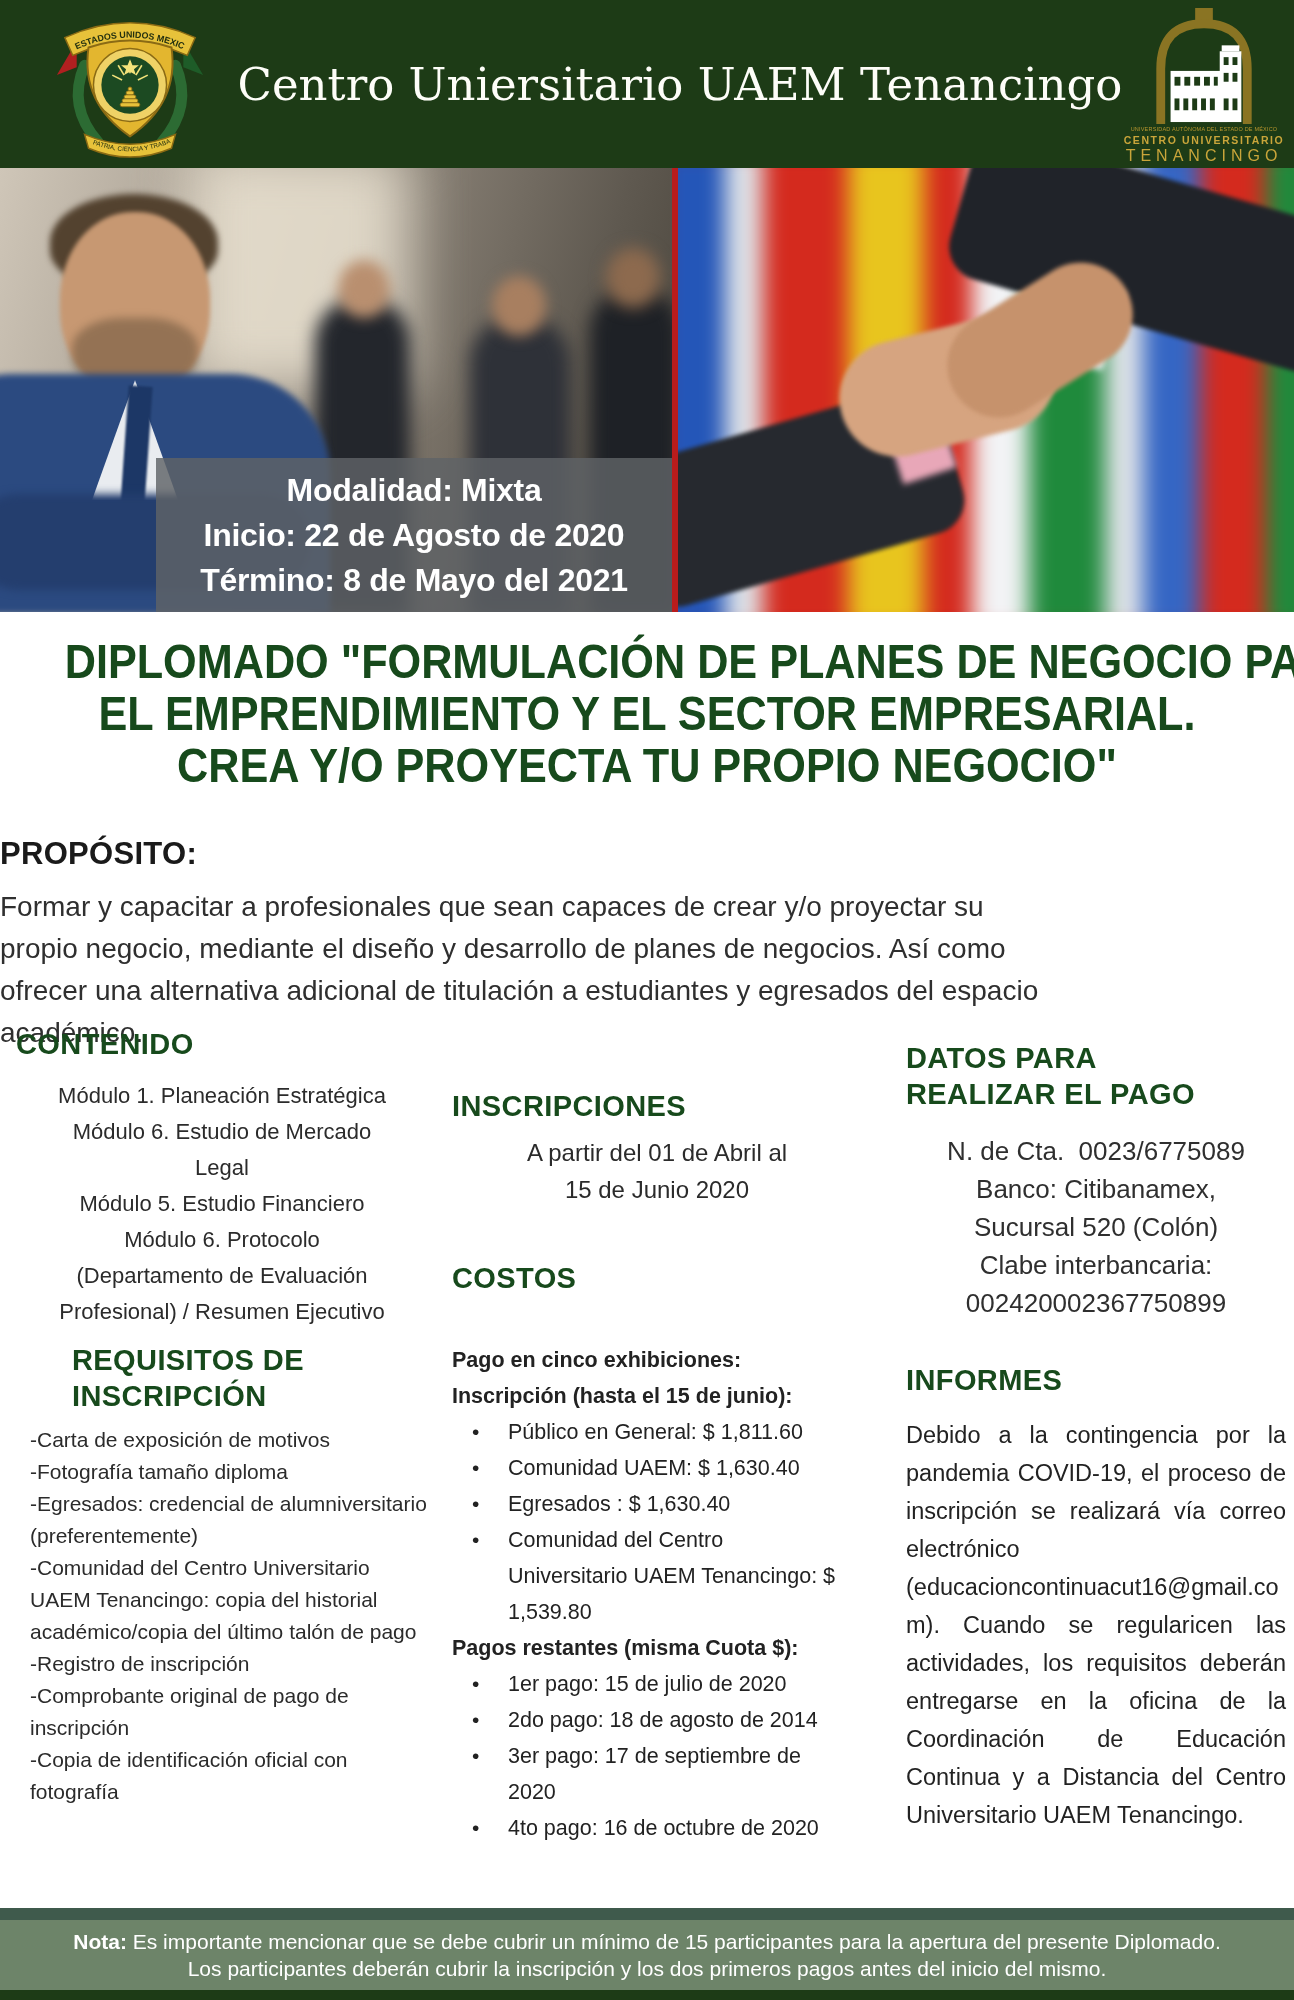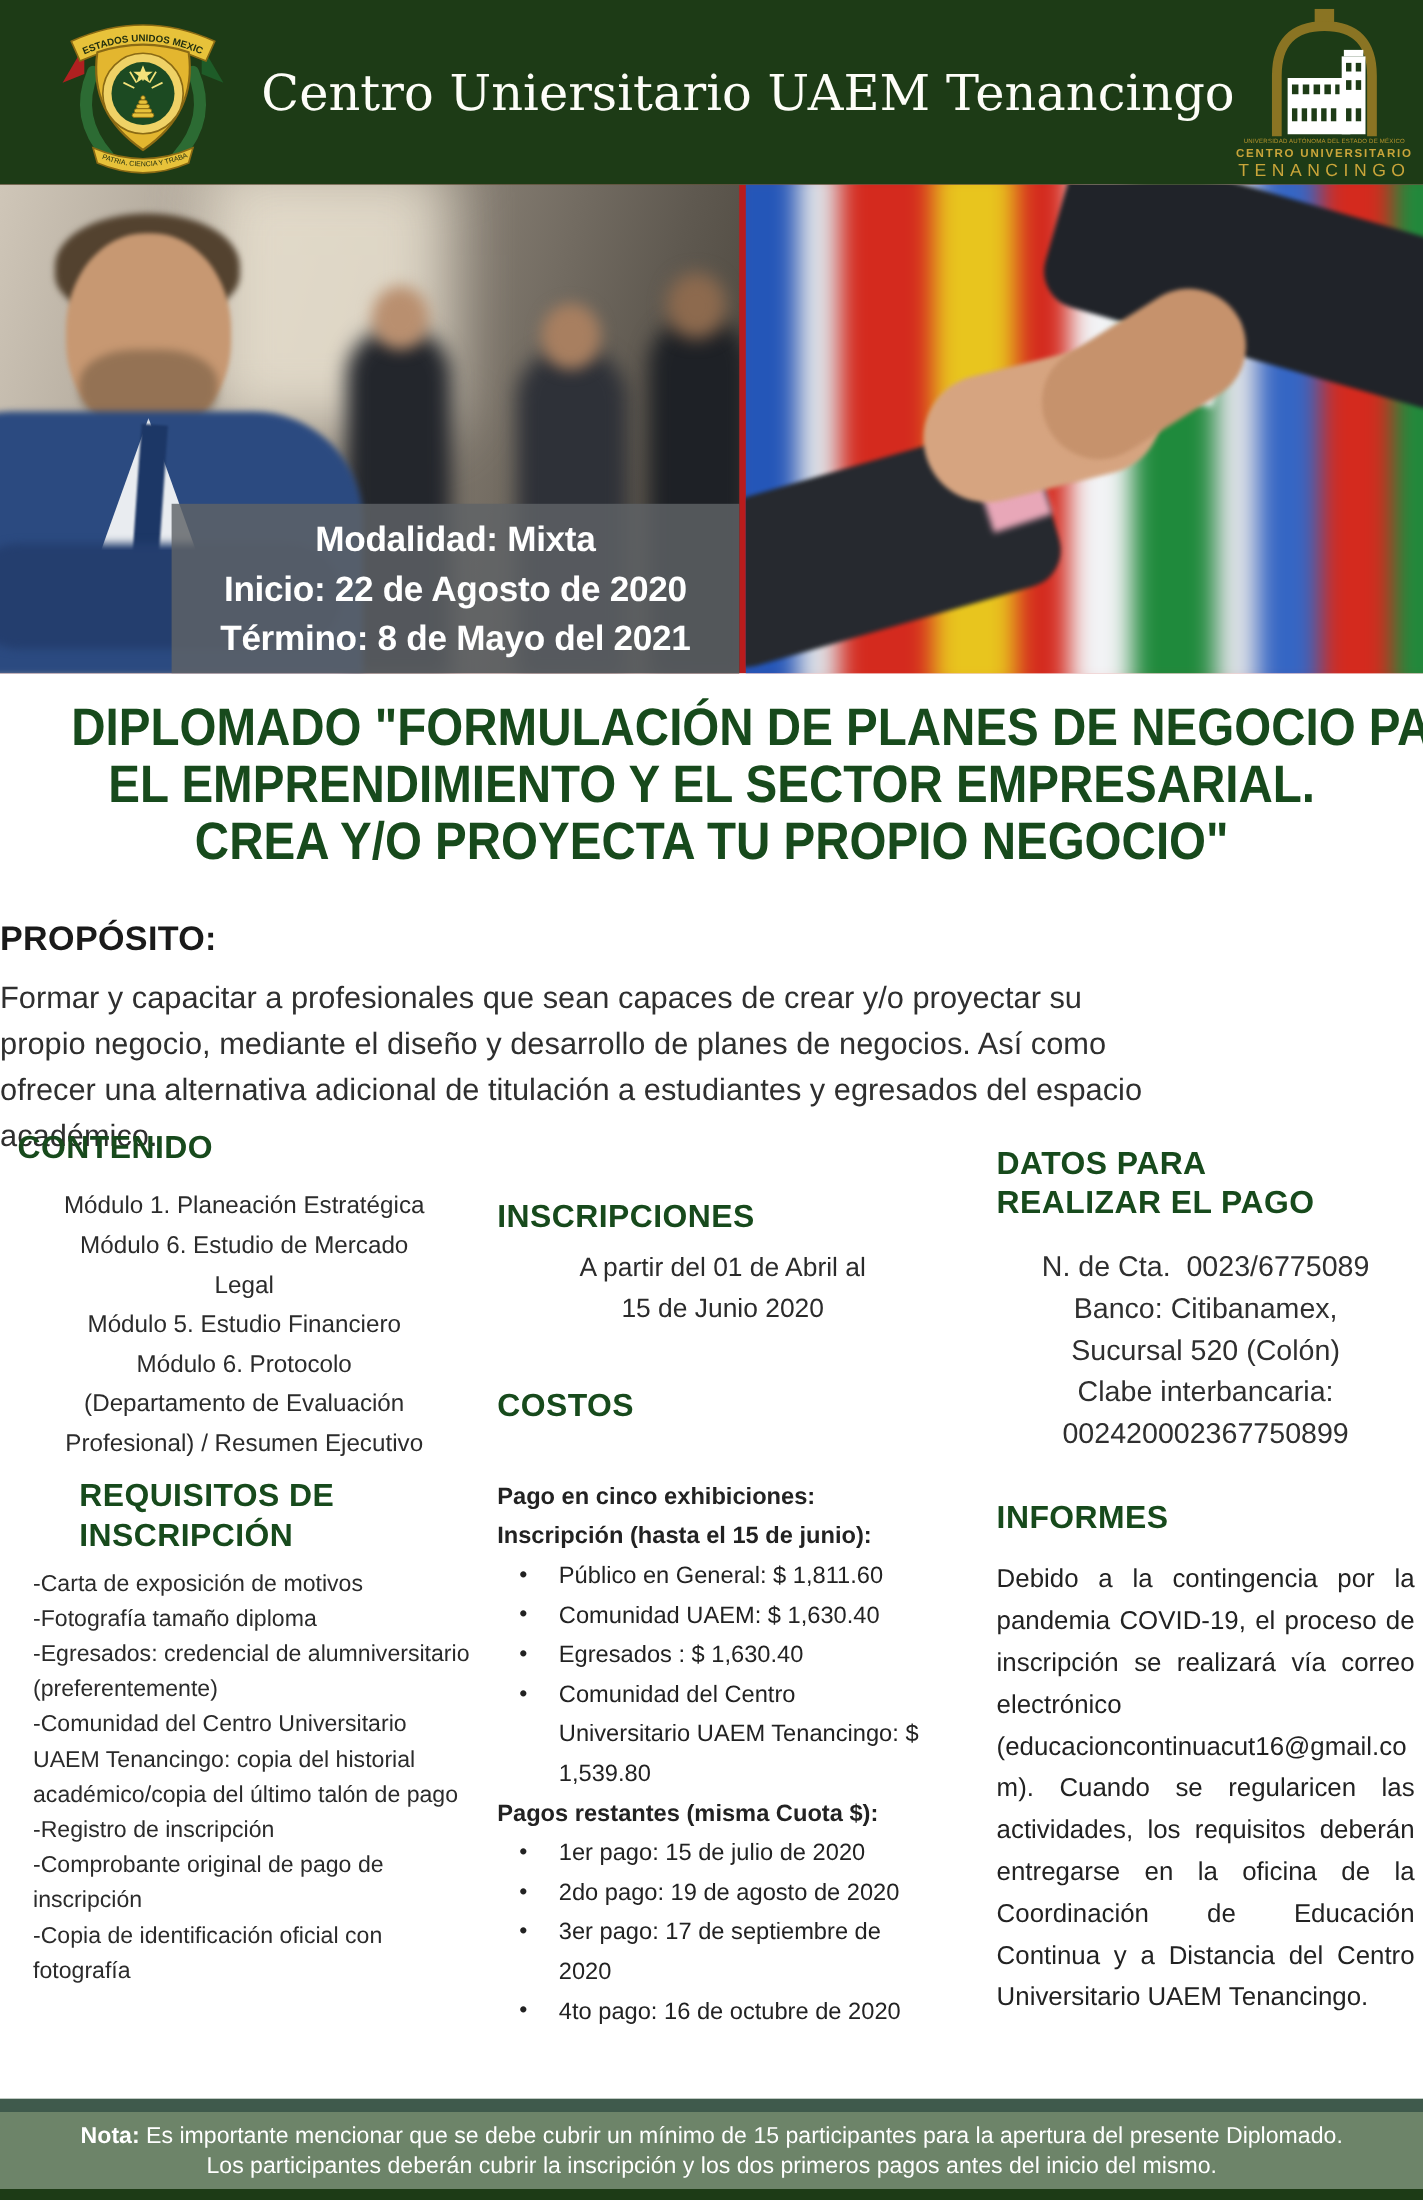--- a/index.html
+++ b/index.html
@@ -314,21 +314,21 @@
       <div class="cost-bold">Pagos restantes (misma Cuota $):</div>
       <div>
 
           <div class="bullet-row">
             <span class="dot">•</span>
             <span class="btext">1er pago: 15 de julio de 2020</span>
           </div>
 
           <div class="bullet-row">
             <span class="dot">•</span>
-            <span class="btext">2do pago: 19 de agosto de 2020</span>
+            <span class="btext">2do pago: 18 de agosto de 2014</span>
           </div>
 
           <div class="bullet-row">
             <span class="dot">•</span>
             <span class="btext">3er pago: 17 de septiembre de 2020</span>
           </div>
 
           <div class="bullet-row">
             <span class="dot">•</span>
             <span class="btext">4to pago: 16 de octubre de 2020</span>

